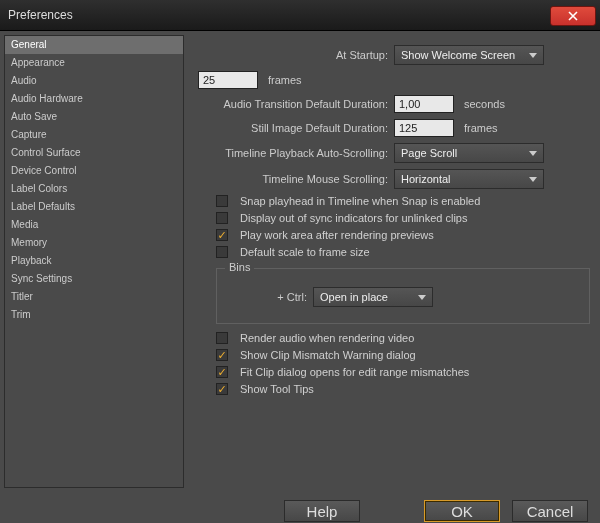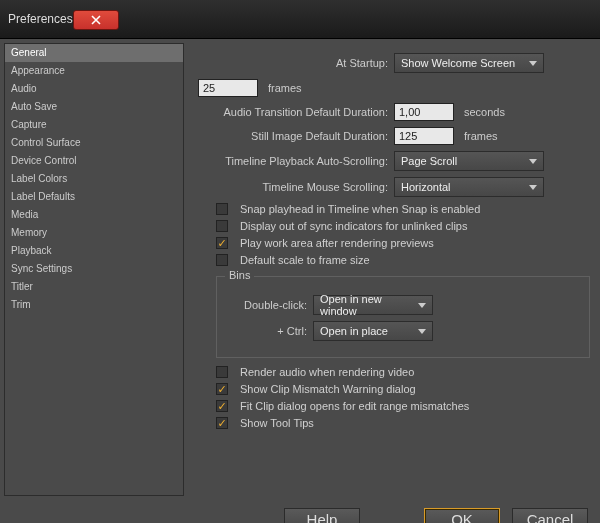--- a/index.html
+++ b/index.html
@@ -7,23 +7,23 @@
   body {
     width:600px; height:523px;
     font-family: Tahoma, Arial, sans-serif;
     font-size:11px;
     background:#4a4a4a;
     color:#d0d0d0;
     overflow:hidden;
     user-select:none;
   }
   .titlebar {
-    height:39px;
+    height:31px;
     background:linear-gradient(#2f2f2f,#1a1a1a);
-    display:flex; align-items:center; justify-content:flex-start;
+    display:flex; align-items:center; justify-content:space-between;
     padding:0 0 0 8px;
     border-bottom:1px solid #000;
   }
   .titlebar .title { color:#ddd; font-size:12px; }
   .closebtn {
     width:46px; height:20px;
     background:linear-gradient(#e04b3c,#c8312c);
     border:1px solid #6b1510;
     border-radius:3px;
     color:#fff; font-size:12px; font-weight:bold;
@@ -159,20 +159,21 @@
     </svg>
   </div>
 </div>
 
 <div class="content">
 
   <div class="sidebar" id="sidebar">
       <div class="sidebar-item active">General</div>
       <div class="sidebar-item">Appearance</div>
       <div class="sidebar-item">Audio</div>
+      <div class="sidebar-item">Audio Hardware</div>
       <div class="sidebar-item">Auto Save</div>
       <div class="sidebar-item">Capture</div>
       <div class="sidebar-item">Control Surface</div>
       <div class="sidebar-item">Device Control</div>
       <div class="sidebar-item">Label Colors</div>
       <div class="sidebar-item">Label Defaults</div>
       <div class="sidebar-item">Media</div>
       <div class="sidebar-item">Memory</div>
       <div class="sidebar-item">Playback</div>
       <div class="sidebar-item">Sync Settings</div>
@@ -238,27 +239,20 @@
         </div>
         <div class="check-row">
           <span class="checkbox"></span>
           <span>Default scale to frame size</span>
         </div>
       </div>
 
     <div class="group">
       <span class="group-title">Bins</span>
       <div class="row">
-        <span class="lbl">Double-click:</span>
-        <div class="select med">
-          <span>Open in new window</span>
-          <span class="caret"></span>
-        </div>
-      </div>
-      <div class="row">
         <span class="lbl">+ Ctrl:</span>
         <div class="select med">
           <span>Open in place</span>
           <span class="caret"></span>
         </div>
       </div>
     </div>
 
     <div id="checks-bottom">
         <div class="check-row">

